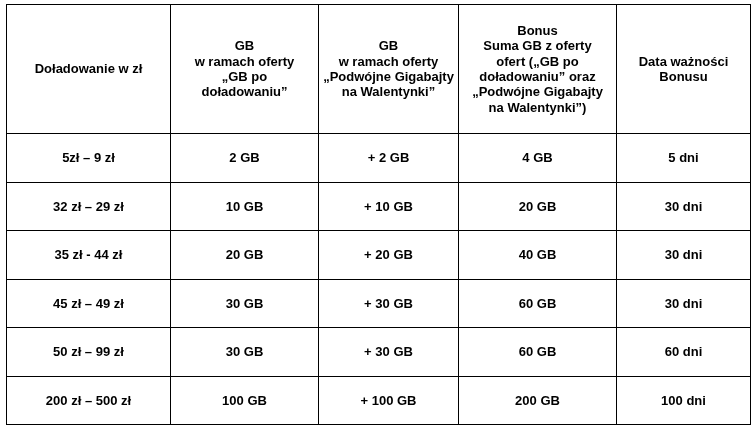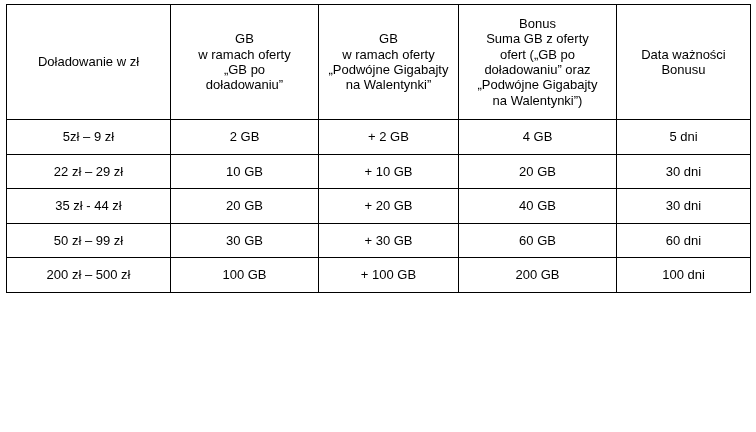--- a/index.html
+++ b/index.html
@@ -27,22 +27,22 @@
     width: 744px;
     margin: 0;
   }
   table.tariff th,
   table.tariff td {
     border: 1.5px solid #000000;
     text-align: center;
     vertical-align: middle;
     font-size: 13px;
     line-height: 1.18;
-    padding: 2px 3px;
-    font-weight: normal;
+    padding: 9px 3px;
+    font-weight: bold;
   }
   table.tariff thead th {
     height: 110px;
     font-size: 13px;
   }
   table.tariff tbody td {
     height: 29.5px;
   }
   .col1 { width: 164px; }
   .col2 { width: 148px; }
@@ -96,31 +96,38 @@
     </thead>
     <tbody>
       <tr>
         <td>5zł – 9 zł</td>
         <td>2 GB</td>
         <td>+ 2 GB</td>
         <td>4 GB</td>
         <td>5 dni</td>
       </tr>
       <tr>
-        <td>22 zł – 29 zł</td>
+        <td>32 zł – 29 zł</td>
         <td>10 GB</td>
         <td>+ 10 GB</td>
         <td>20 GB</td>
         <td>30 dni</td>
       </tr>
       <tr>
         <td>35 zł - 44 zł</td>
         <td>20 GB</td>
         <td>+ 20 GB</td>
         <td>40 GB</td>
+        <td>30 dni</td>
+      </tr>
+      <tr>
+        <td>45 zł – 49 zł</td>
+        <td>30 GB</td>
+        <td>+ 30 GB</td>
+        <td>60 GB</td>
         <td>30 dni</td>
       </tr>
       <tr>
         <td>50 zł – 99 zł</td>
         <td>30 GB</td>
         <td>+ 30 GB</td>
         <td>60 GB</td>
         <td>60 dni</td>
       </tr>
       <tr>

